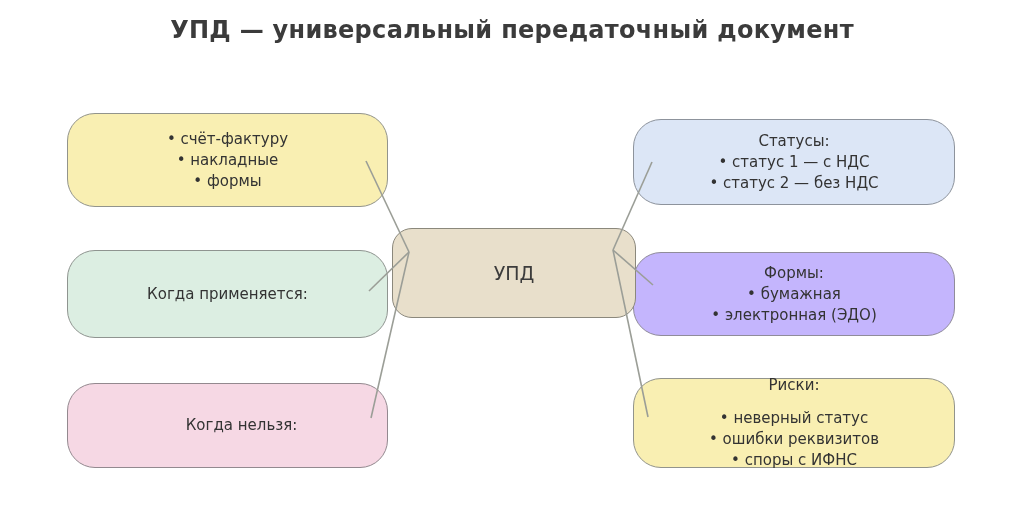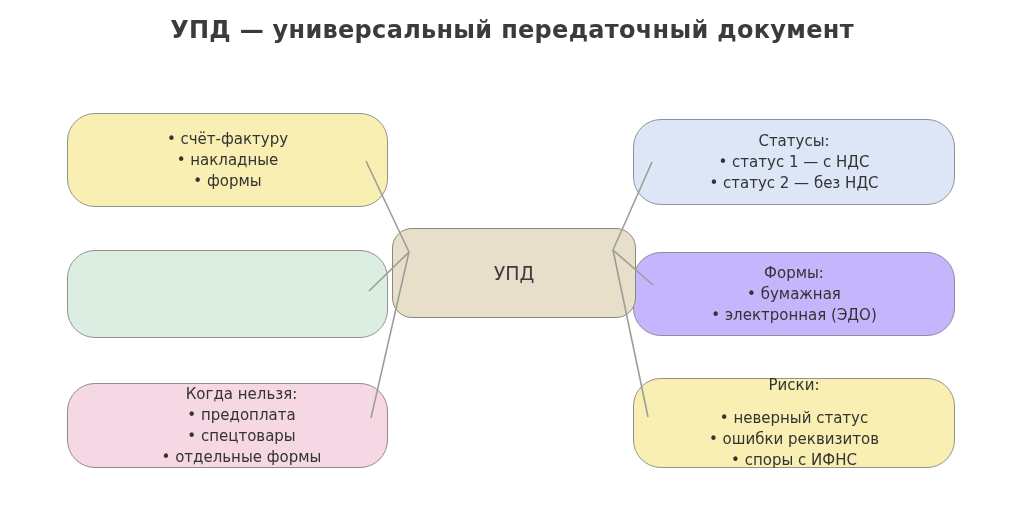--- a/index.html
+++ b/index.html
@@ -85,29 +85,25 @@
 
   <div class="node node-what-replaces" style="background: rgb(249, 239, 178); border-color: rgb(146, 148, 140);">
     <div>
         <div>• счёт-фактуру</div>
         <div>• накладные</div>
         <div>• формы</div>
       </div>
   </div>
 
   <div class="node node-when-applied" style="background: rgb(220, 238, 226); border-color: rgb(143, 148, 144);">
+    <div>Когда применяется:</div>
   </div>
 
   <div class="node node-when-forbidden" style="background: rgb(246, 216, 228); border-color: rgb(147, 137, 143); padding-left: 40px;">
     <div>Когда нельзя:</div>
-    <div>
-        <div>• предоплата</div>
-        <div>• спецтовары</div>
-        <div>• отдельные формы</div>
-      </div>
   </div>
 
   <div class="node node-statuses" style="background: rgb(220, 230, 246); border-color: rgb(141, 147, 156);">
     <div>Статусы:</div>
     <div>
         <div>• статус 1 — с НДС</div>
         <div>• статус 2 — без НДС</div>
       </div>
   </div>
 

